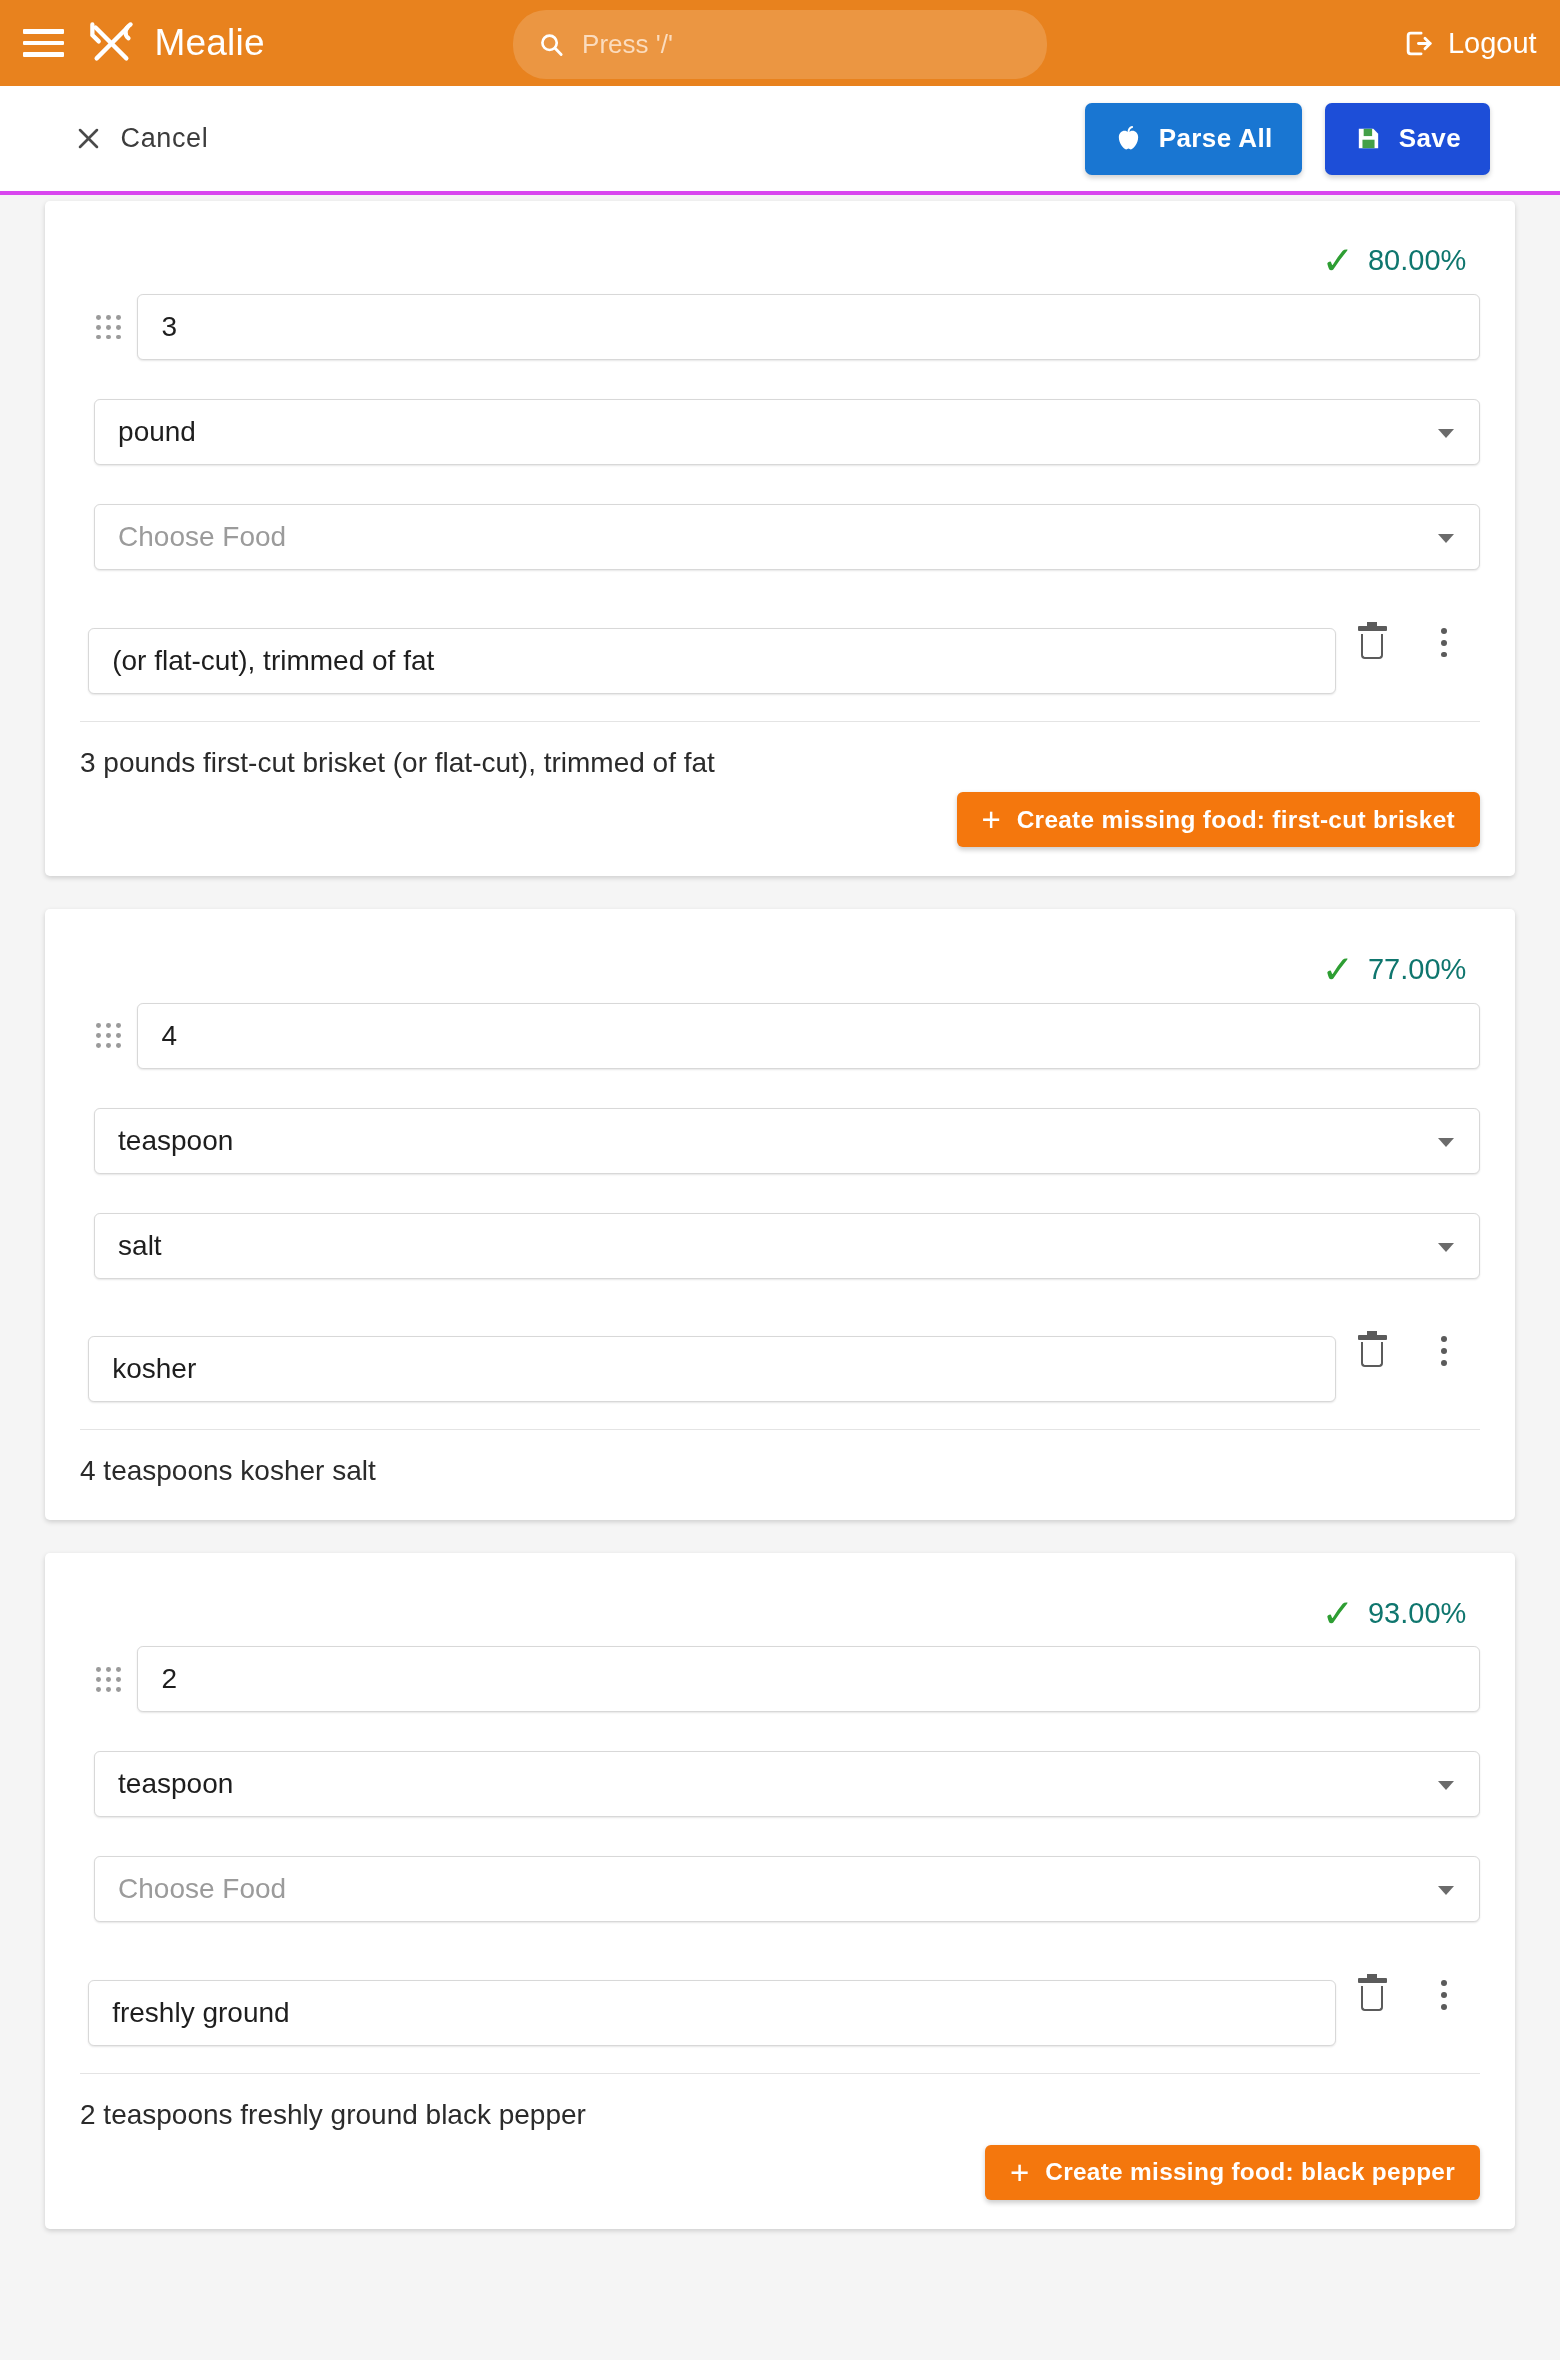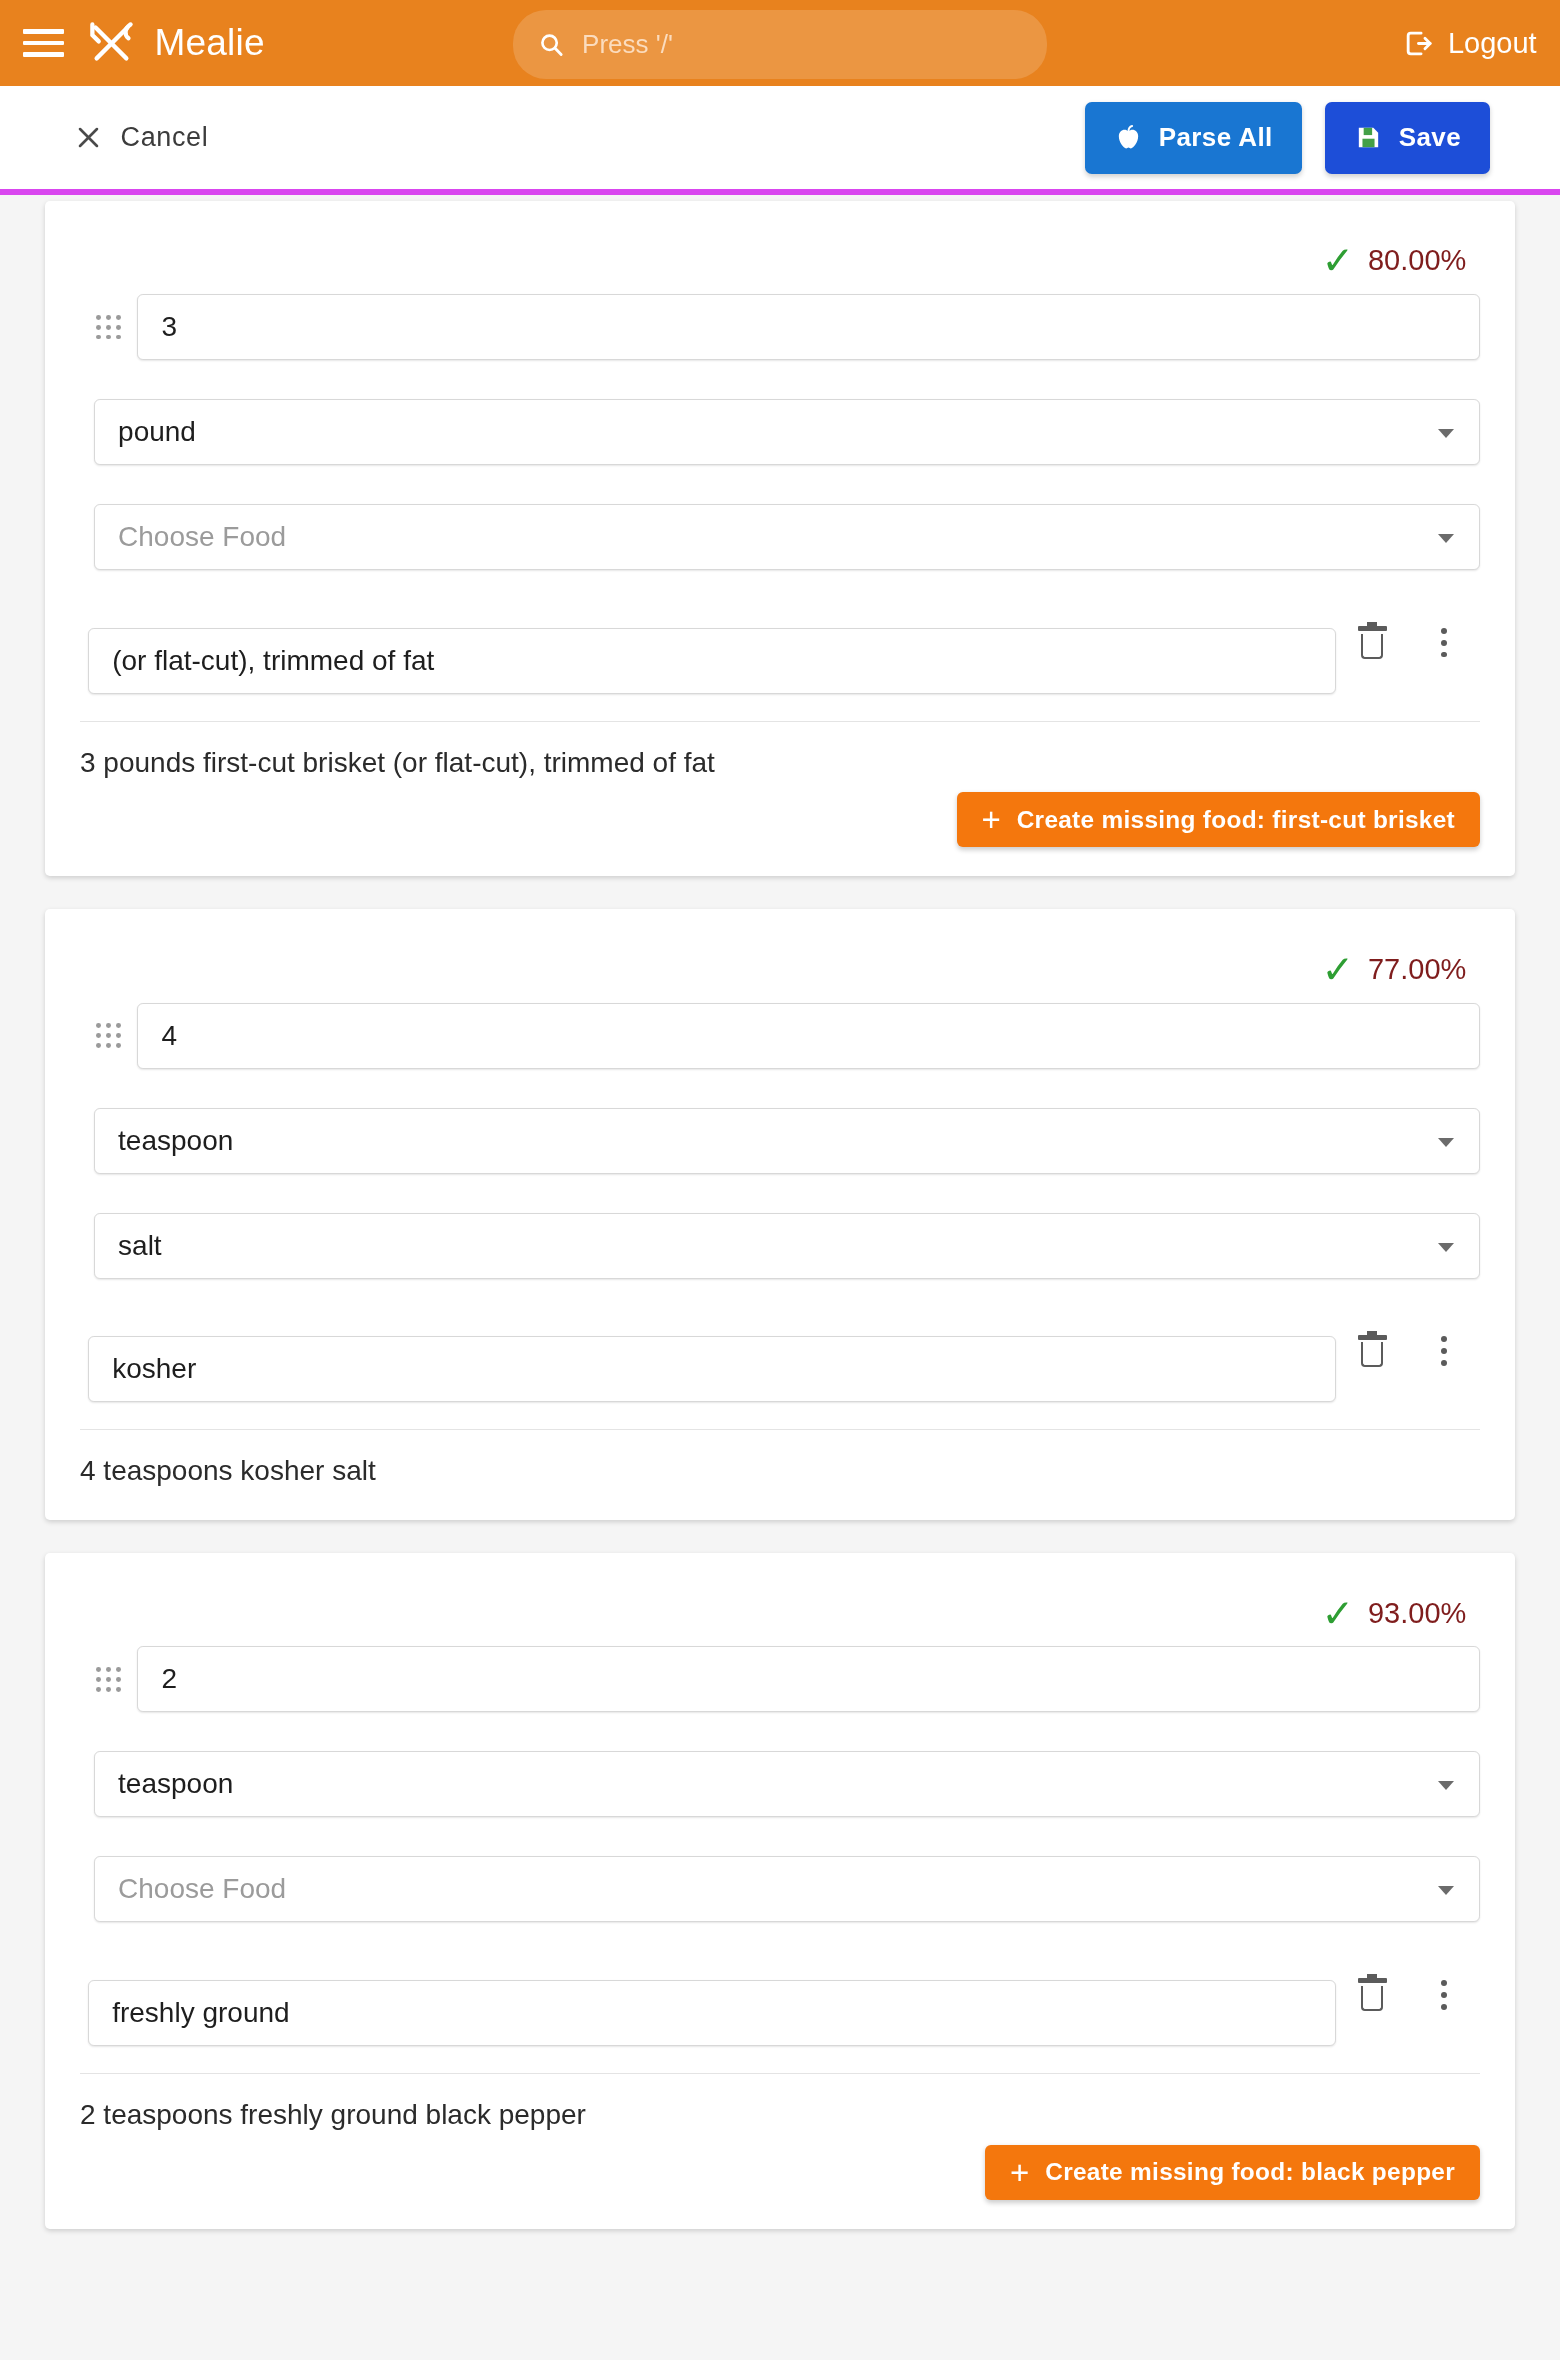--- a/index.html
+++ b/index.html
@@ -58,21 +58,21 @@
     display: flex; align-items: center; gap: 13.7px;
     font-size: 29px; color: #fff; cursor: pointer;
   }
 
   
   .toolbar {
     background: #fff;
     height: 109px;
     display: flex; align-items: center;
     padding: 0 70px 0 68px;
-    border-bottom: 6px solid #d946ef;
+    border-bottom: 4px solid #d946ef;
   }
   .cancel-btn {
     display: flex; align-items: center; gap: 17.6px;
     color: #3c3c3c; font-size: 27px; letter-spacing: 0.6px;
     background: none; border: none; cursor: pointer;
     font-family: "Liberation Sans", sans-serif;
   }
   .toolbar-right { margin-left: auto; display: flex; gap: 23.4px; }
   .btn {
     display: inline-flex; align-items: center; gap: 15.6px;
@@ -94,21 +94,21 @@
     box-shadow: 0 2px 4.9px rgba(0,0,0,.16);
     margin-bottom: 33px;
     padding: 25px 35px 29px 35px;
   }
   .card-head {
     display: flex; justify-content: flex-end; align-items: center;
     gap: 13.7px;
     padding: 15.6px 13.7px 9.8px 0;
   }
   .check { color: #2e9e33; font-size: 39px; line-height: 1; }
-  .confidence { font-size: 29px; color: #7f1d1d; }
+  .confidence { font-size: 29px; color: #0f766e; }
 
   .row { display: flex; align-items: center; }
   .row-qty { gap: 0; padding: 3.9px 0 0 0; }
   .drag-handle {
     width: 57px; min-width: 57px;
     display: flex; align-items: center; justify-content: center;
     cursor: grab;
   }
   .dots {
     display: grid;

